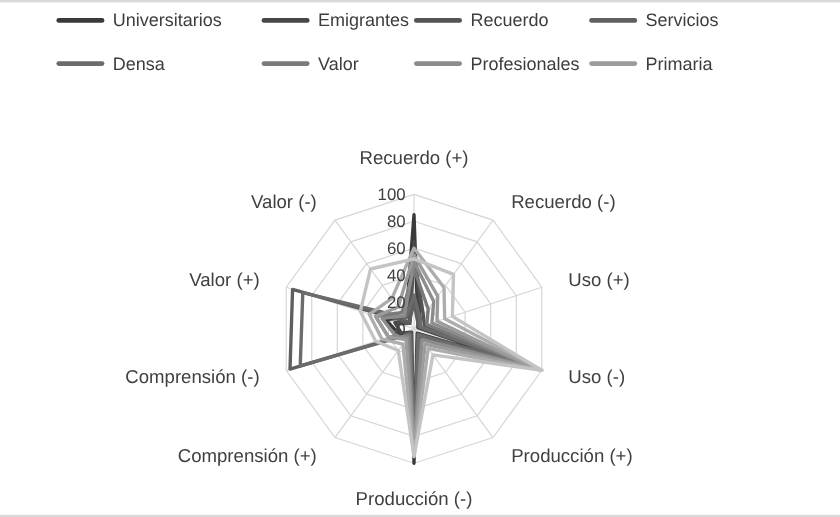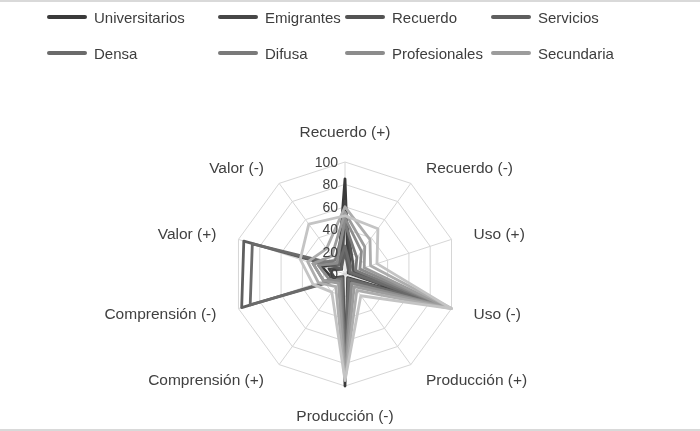--- a/index.html
+++ b/index.html
@@ -49,29 +49,29 @@
       <div class="legend-item">
         <span class="swatch" style="background: rgb(95, 95, 95);"></span>
         <span class="legend-label">Servicios</span>
       </div>
       <div class="legend-item">
         <span class="swatch" style="background: rgb(107, 107, 107);"></span>
         <span class="legend-label">Densa</span>
       </div>
       <div class="legend-item">
         <span class="swatch" style="background: rgb(122, 122, 122);"></span>
-        <span class="legend-label">Difusa</span>
+        <span class="legend-label">Valor</span>
       </div>
       <div class="legend-item">
         <span class="swatch" style="background: rgb(140, 140, 140);"></span>
         <span class="legend-label">Profesionales</span>
       </div>
       <div class="legend-item">
         <span class="swatch" style="background: rgb(156, 156, 156);"></span>
-        <span class="legend-label">Secundaria</span>
+        <span class="legend-label">Primaria</span>
       </div>
     </div>
   <svg class="chart" width="700" height="431" viewBox="0 0 700 431">
       <polygon points="345,249.6 358.1663896513514,253.87801932600118 366.3036659650114,265.0780193260012 366.3036659650114,278.9219806739988 358.1663896513514,290.1219806739988 345,294.4 331.8336103486486,290.1219806739988 323.6963340349886,278.9219806739988 323.6963340349886,265.0780193260012 331.8336103486486,253.87801932600118" fill="none" stroke="#d6d6d6" stroke-width="1"></polygon>
       <polygon points="345,227.2 371.3327793027028,235.75603865200236 387.6073319300229,258.15603865200234 387.6073319300229,285.84396134799766 371.3327793027028,308.24396134799764 345,316.8 318.66722069729724,308.24396134799764 302.3926680699771,285.84396134799766 302.3926680699771,258.15603865200234 318.6672206972972,235.75603865200236" fill="none" stroke="#d6d6d6" stroke-width="1"></polygon>
       <polygon points="345,204.8 384.4991689540542,217.6340579780035 408.9109978950343,251.23405797800353 408.9109978950343,292.76594202199647 384.4991689540542,326.3659420219965 345,339.2 305.5008310459458,326.3659420219965 281.0890021049657,292.76594202199647 281.0890021049657,251.23405797800353 305.5008310459458,217.63405797800354" fill="none" stroke="#d6d6d6" stroke-width="1"></polygon>
       <polygon points="345,182.4 397.6655586054056,199.51207730400472 430.21466386004573,244.3120773040047 430.21466386004573,299.68792269599527 397.6655586054056,344.4879226959953 345,361.6 292.3344413945944,344.4879226959953 259.78533613995427,299.68792269599527 259.7853361399542,244.31207730400473 292.3344413945944,199.51207730400472" fill="none" stroke="#d6d6d6" stroke-width="1"></polygon>
       <polygon points="345,160 410.83194825675696,181.39009663000587 451.5183298250572,237.3900966300059 451.5183298250572,306.60990336999413 410.83194825675696,362.60990336999413 345,384 279.16805174324304,362.60990336999413 238.4816701749428,306.60990336999413 238.4816701749428,237.3900966300059 279.168051743243,181.3900966300059" fill="none" stroke="#d6d6d6" stroke-width="1"></polygon>
       <line x1="345" y1="272" x2="345" y2="160" stroke="#d6d6d6" stroke-width="1"></line>
       <line x1="345" y1="272" x2="410.83194825675696" y2="181.39009663000587" stroke="#d6d6d6" stroke-width="1"></line>

